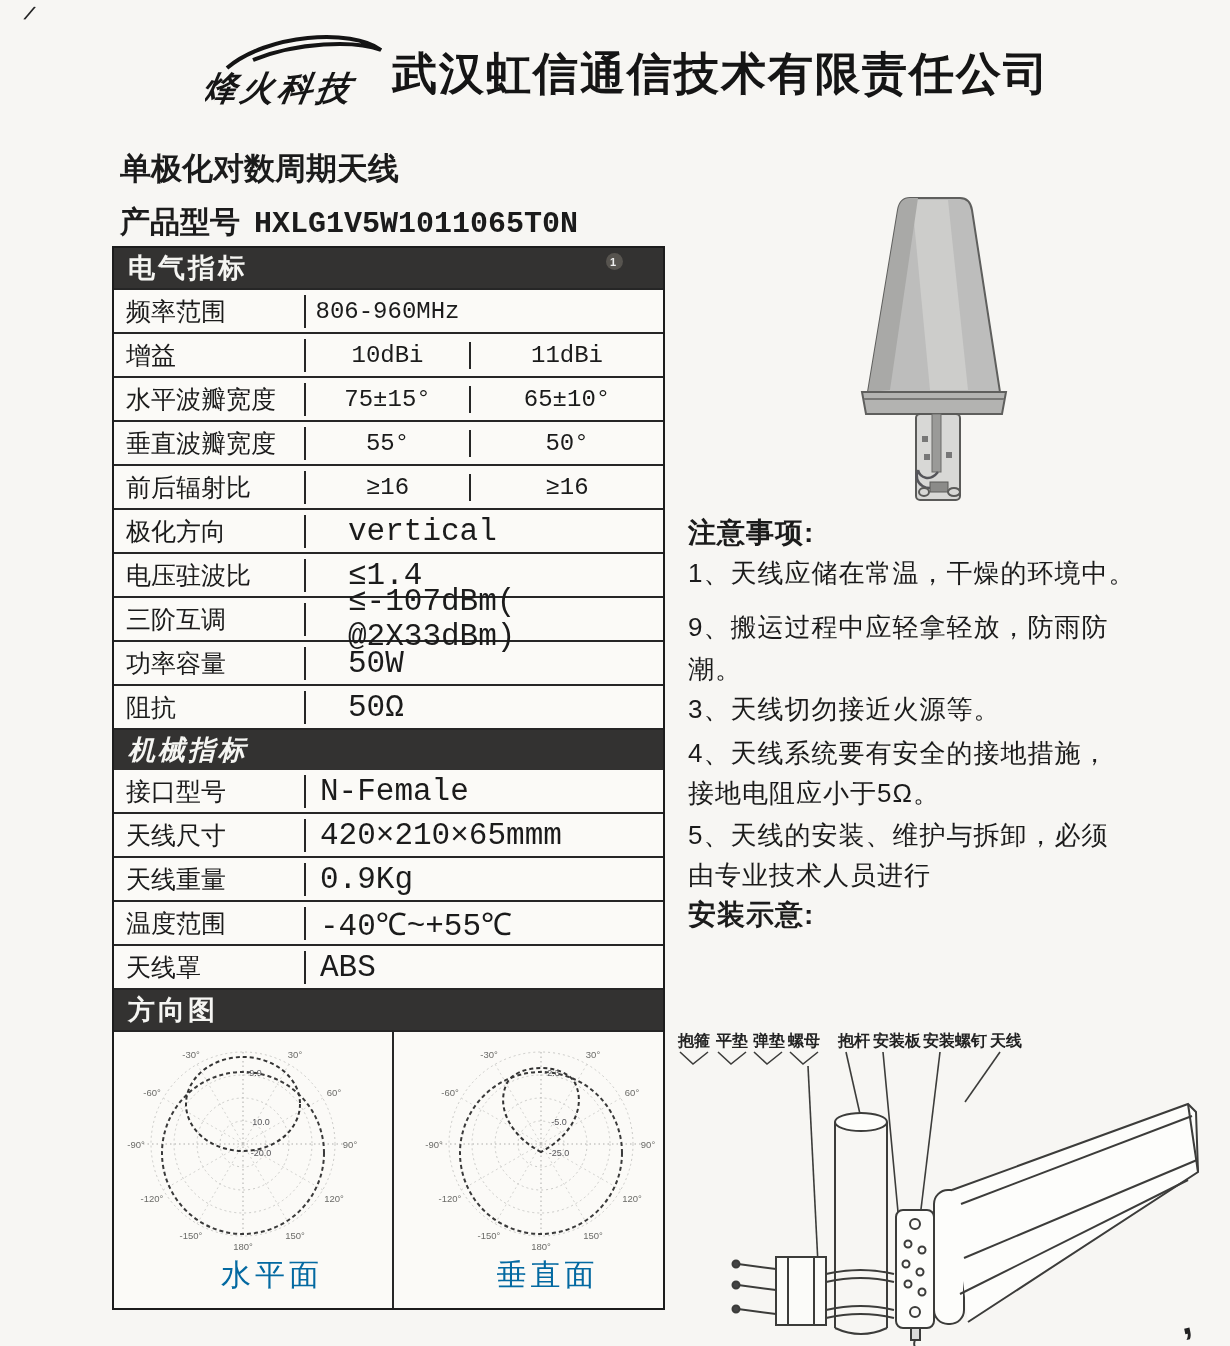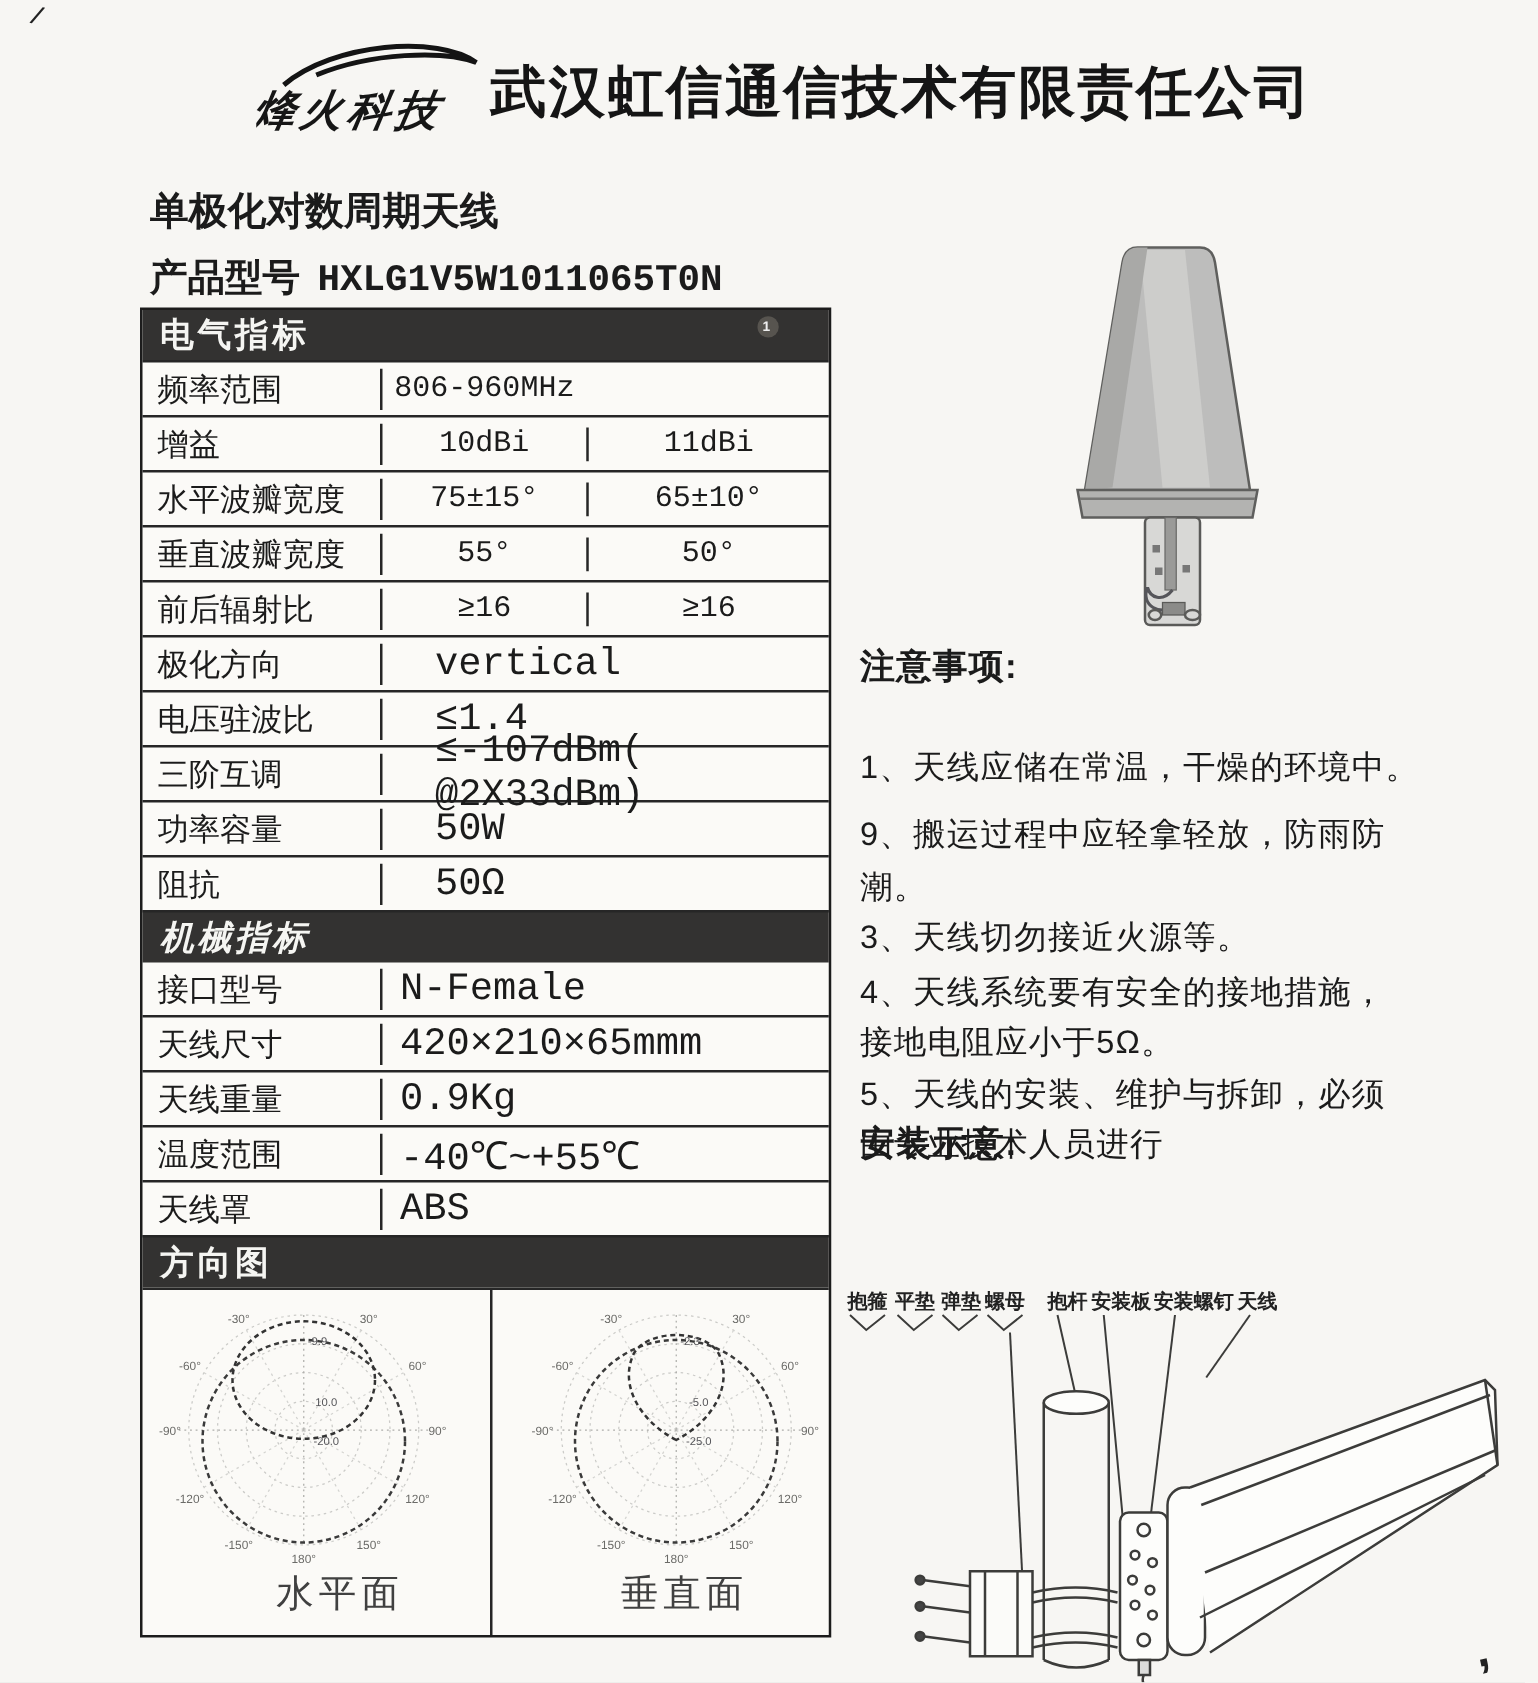--- a/index.html
+++ b/index.html
@@ -20,27 +20,27 @@
   .trow{display:flex;height:42px;border-top:2px solid #262626;align-items:center;font-size:25px;}
   .cl{width:178px;border-right:2px solid #262626;display:flex;align-items:center;padding-left:12px;}
   .cv1{width:163px;display:flex;align-items:center;justify-content:center;font-size:24px;}
   .cv2{flex:1;border-left:2px solid #262626;display:flex;align-items:center;justify-content:center;font-size:24px;}
   .cm{flex:1;display:flex;align-items:center;font-size:31px;}
   .cm.e{padding-left:42px;} .cm.m{padding-left:14px;}
   .patt-row{display:flex;height:276px;border-top:2px solid #262626;}
   .pcell{position:relative;padding-left:19px;}
   .pcell.left{width:259px;border-right:2px solid #262626;}
   .pcell.right{flex:1;}
-  .pcap{position:absolute;bottom:12px;width:100%;text-align:center;font-size:30px;color:#404040;letter-spacing:4px;}
+  .pcap{position:absolute;bottom:12px;width:100%;text-align:center;font-size:30px;color:#0369a1;letter-spacing:4px;}
   .scan-badge{position:absolute;right:40px;top:5px;width:17px;height:17px;border-radius:50%;
               background:#57544f;color:#eee;font-size:11px;display:flex;align-items:center;justify-content:center;}
 
   
   .nhead{left:688px;top:514px;font-size:28px;font-weight:bold;letter-spacing:1px;}
-  .nline{left:688px;font-size:26px;white-space:nowrap;letter-spacing:1px;margin-top:40px;}
+  .nline{left:688px;font-size:26px;white-space:nowrap;letter-spacing:1px;}
   .ihead{left:688px;top:896px;font-size:28px;font-weight:bold;letter-spacing:1px;}
 
   .artifact{color:#222;font-weight:bold;}
   svg text{font-family:"Liberation Sans",sans-serif;}
 </style>
 </head>
 <body>
 
 <div class="page">
 

